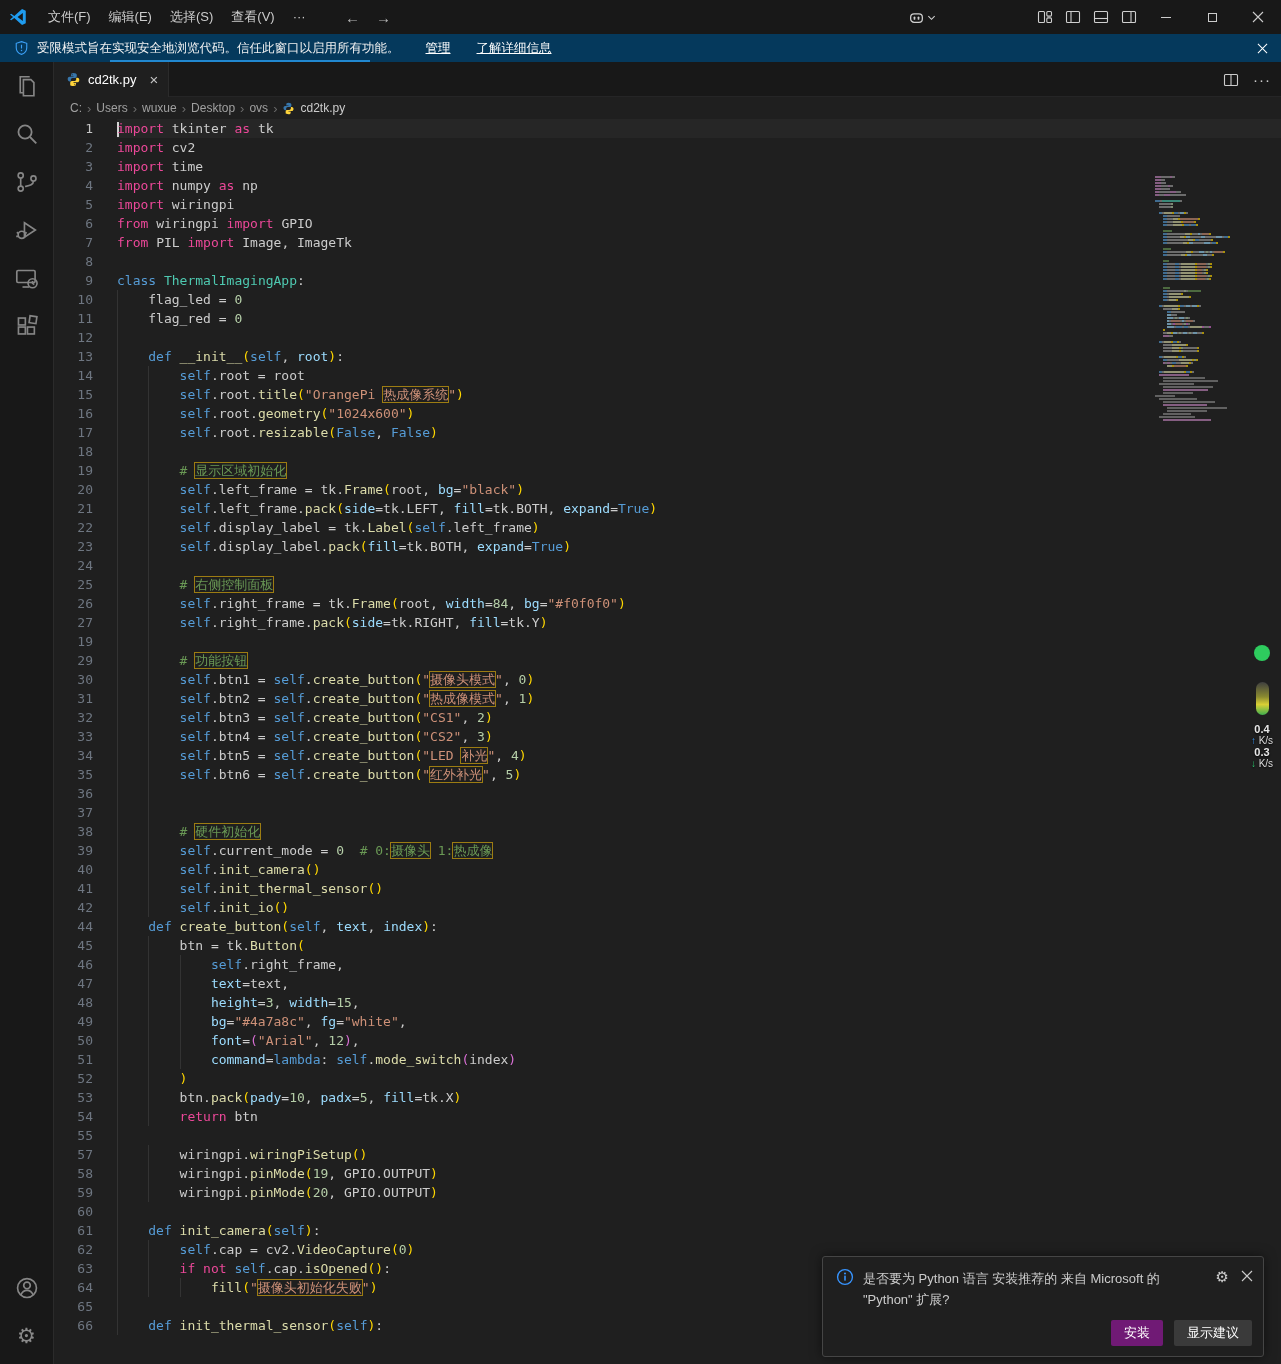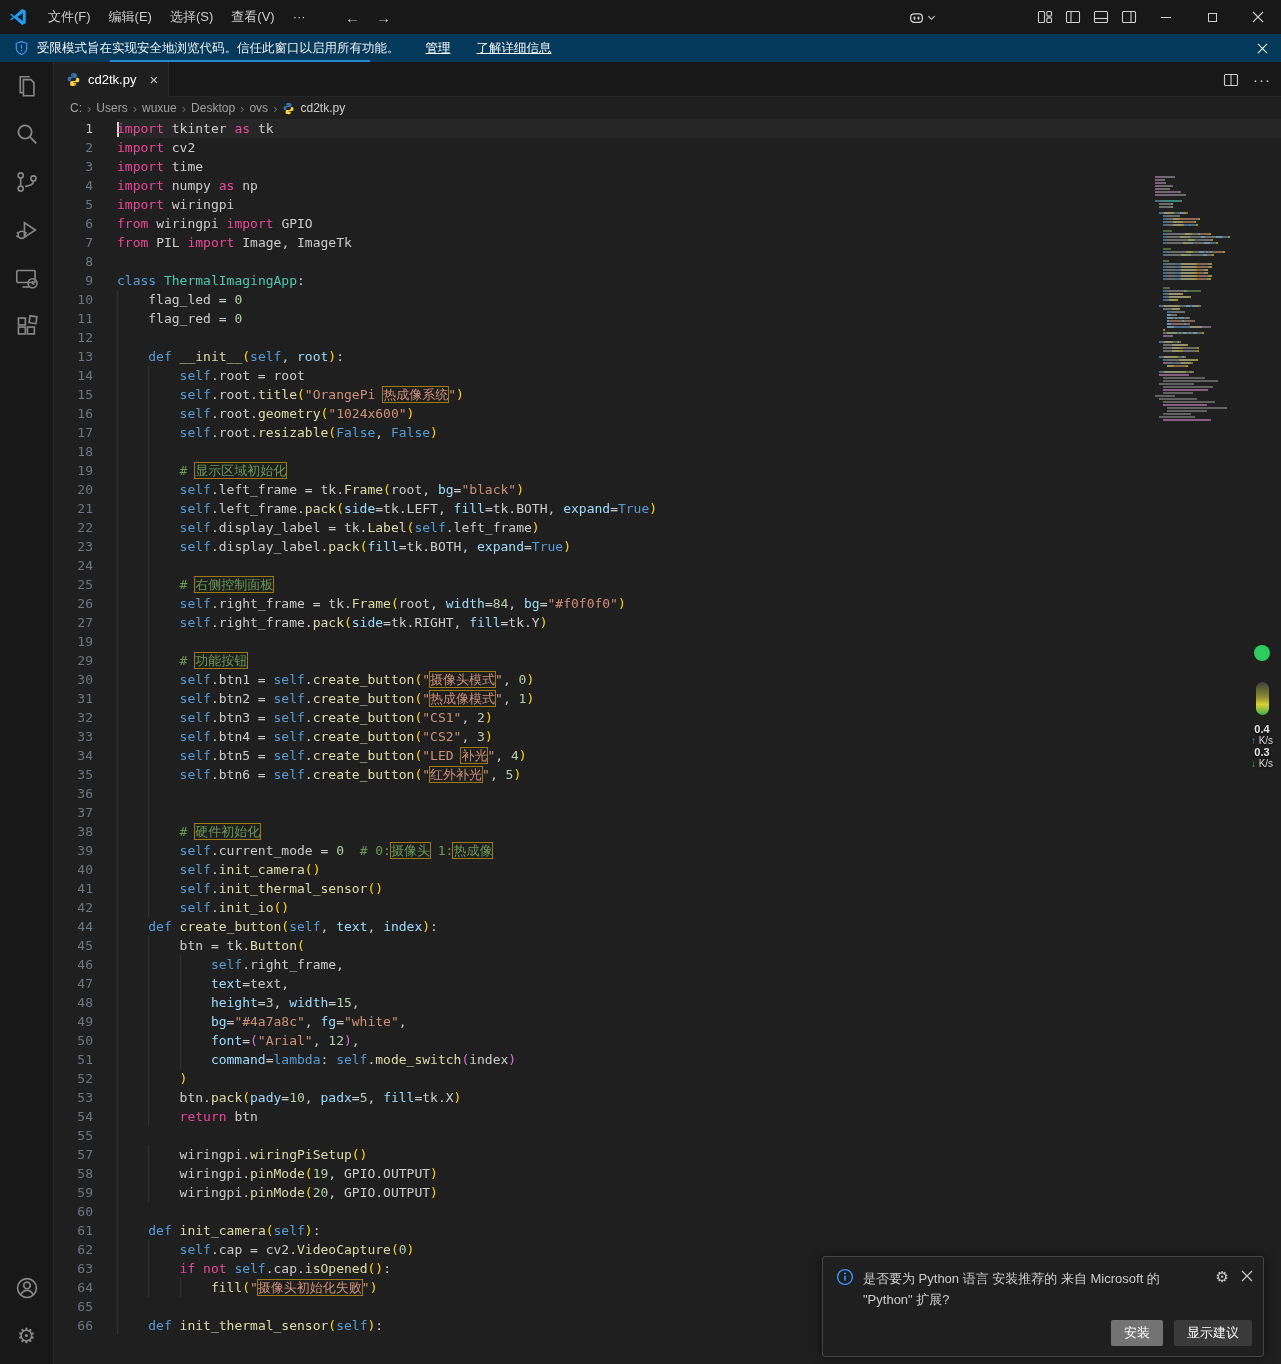--- a/index.html
+++ b/index.html
@@ -84,21 +84,21 @@
 
   
   #toast { position:absolute; left:822px; top:1256px; width:442px; height:101px;
     background:#1f1f1f; border:1px solid #454545; border-radius:3px;
     box-shadow:0 0 12px rgba(0,0,0,.5); z-index:40; }
   #toast-row { display:flex; padding:11px 10px 0 13px; }
   #toast-msg { width:330px; margin-left:9px; color:#cccccc; font-size:13px; line-height:21px; }
   #toast-icons { margin-left:auto; display:flex; gap:12px; align-items:flex-start; padding-top:2px; color:#cccccc; }
   #toast-btns { position:absolute; right:11px; bottom:10px; display:flex; gap:11px; }
   .btn { height:26px; padding:0 13px; font-size:13px; display:flex; align-items:center; border-radius:2px; }
-  .btn-primary { background:#737373; color:#ffffff; }
+  .btn-primary { background:#701a75; color:#ffffff; }
   .btn-secondary { background:#3a3a3a; color:#ffffff; }
 
   svg { display:block; }
 </style>
 </head>
 <body>
 
 <div id="titlebar">
   <span id="vs-logo">
     <svg width="18" height="18" viewBox="0 0 16 16">

